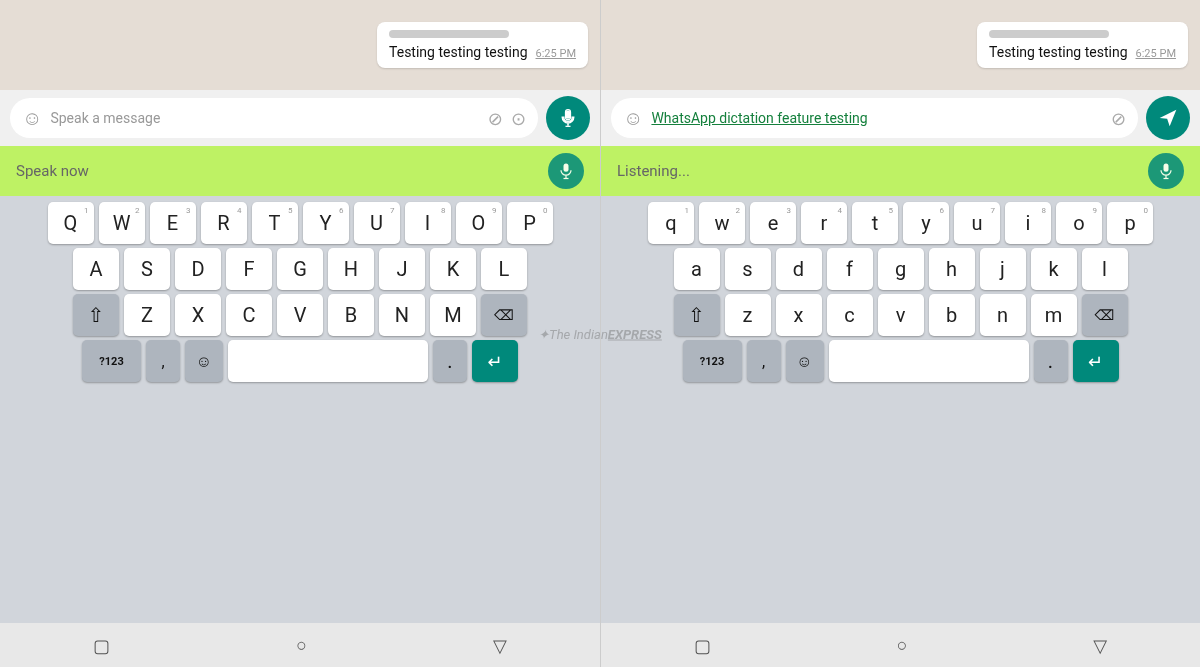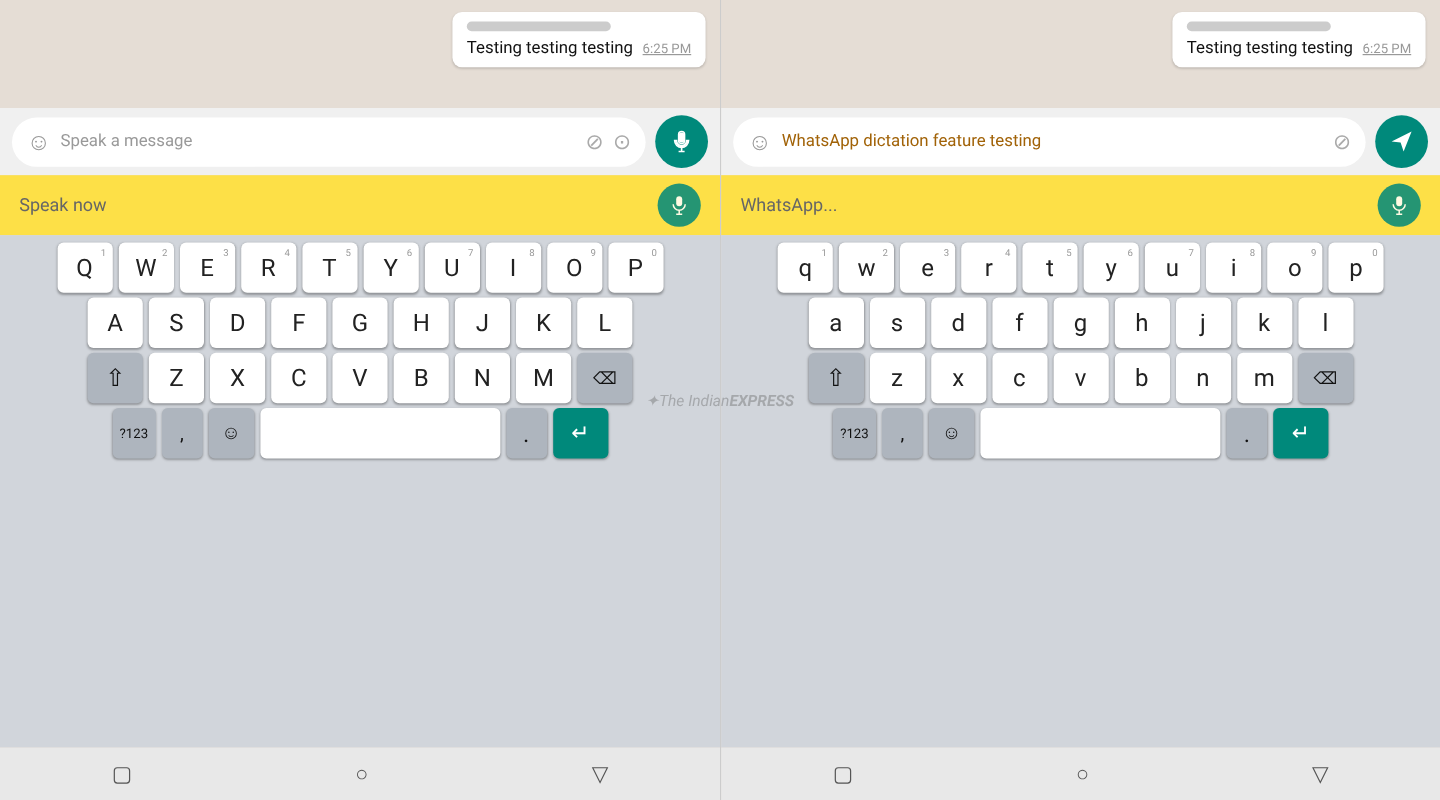--- a/index.html
+++ b/index.html
@@ -23,21 +23,21 @@
 
     .phone-panel.right {
       border-left: 1px solid #ccc;
     }
 
     
     .chat-area {
       flex: 0 0 90px;
       padding: 10px 12px;
       display: flex;
-      align-items: flex-start;
+      align-items: center;
       justify-content: flex-end;
       background: #e5ddd5;
     }
 
     .message-bubble {
       background: #fff;
       border-radius: 8px;
       padding: 8px 12px;
       max-width: 340px;
       box-shadow: 0 1px 2px rgba(0,0,0,0.15);
@@ -97,21 +97,22 @@
       color: #999;
     }
 
     .input-text {
       flex: 1;
       font-size: 14px;
       color: #999;
     }
 
     .input-text.typed {
-      color: #a16207;
+      color: #15803d;
+      text-decoration: underline;
     }
 
     .input-attach {
       font-size: 18px;
       color: #aaa;
     }
 
     .input-camera {
       font-size: 18px;
       color: #aaa;
@@ -137,21 +138,21 @@
       display: flex;
       align-items: center;
       justify-content: center;
       flex-shrink: 0;
       cursor: pointer;
     }
 
     
     .voice-bar {
       flex: 0 0 50px;
-      background: #fde047;
+      background: #bef264;
       display: flex;
       align-items: center;
       justify-content: space-between;
       padding: 0 16px;
     }
 
     .voice-status {
       font-size: 15px;
       color: #666;
     }
@@ -194,21 +195,22 @@
       font-size: 20px;
       color: #222;
       box-shadow: 0 1px 2px rgba(0,0,0,0.3);
       position: relative;
       cursor: pointer;
       font-weight: 400;
     }
 
     .key.small {
       font-size: 13px;
-      width: 36px;
+      width: 59px;
+      font-weight: bold;
     }
 
     .key sup {
       font-size: 8px;
       position: absolute;
       top: 4px;
       right: 5px;
       color: #999;
     }
 
@@ -253,20 +255,21 @@
       font-size: 13px;
       color: rgba(100,100,100,0.4);
       white-space: nowrap;
       pointer-events: none;
       z-index: 10;
       font-style: italic;
     }
 
     .watermark span {
       font-weight: bold;
+      text-decoration: underline;
     }
 
     svg.mic-svg {
       width: 20px;
       height: 20px;
       fill: #fff;
     }
 
     svg.send-svg {
       width: 20px;
@@ -403,21 +406,21 @@
         <span class="input-attach">⊘</span>
       </div>
       <div class="send-button">
         <svg class="send-svg" viewBox="0 0 24 24">
           <path d="M2 12L22 2L14 22L11 13L2 12Z" fill="#fff"></path>
         </svg>
       </div>
     </div>
 
     <div class="voice-bar">
-      <span class="voice-status">WhatsApp...</span>
+      <span class="voice-status">Listening...</span>
       <div class="voice-mic-small">
         <svg class="mic-svg" viewBox="0 0 24 24">
           <rect x="9" y="3" width="6" height="10" rx="3" fill="#fff"></rect>
           <path d="M6 11a6 6 0 0012 0" stroke="#fff" stroke-width="1.5" fill="none"></path>
           <line x1="12" y1="17" x2="12" y2="21" stroke="#fff" stroke-width="1.5"></line>
           <line x1="9" y1="21" x2="15" y2="21" stroke="#fff" stroke-width="1.5"></line>
         </svg>
       </div>
     </div>
 

